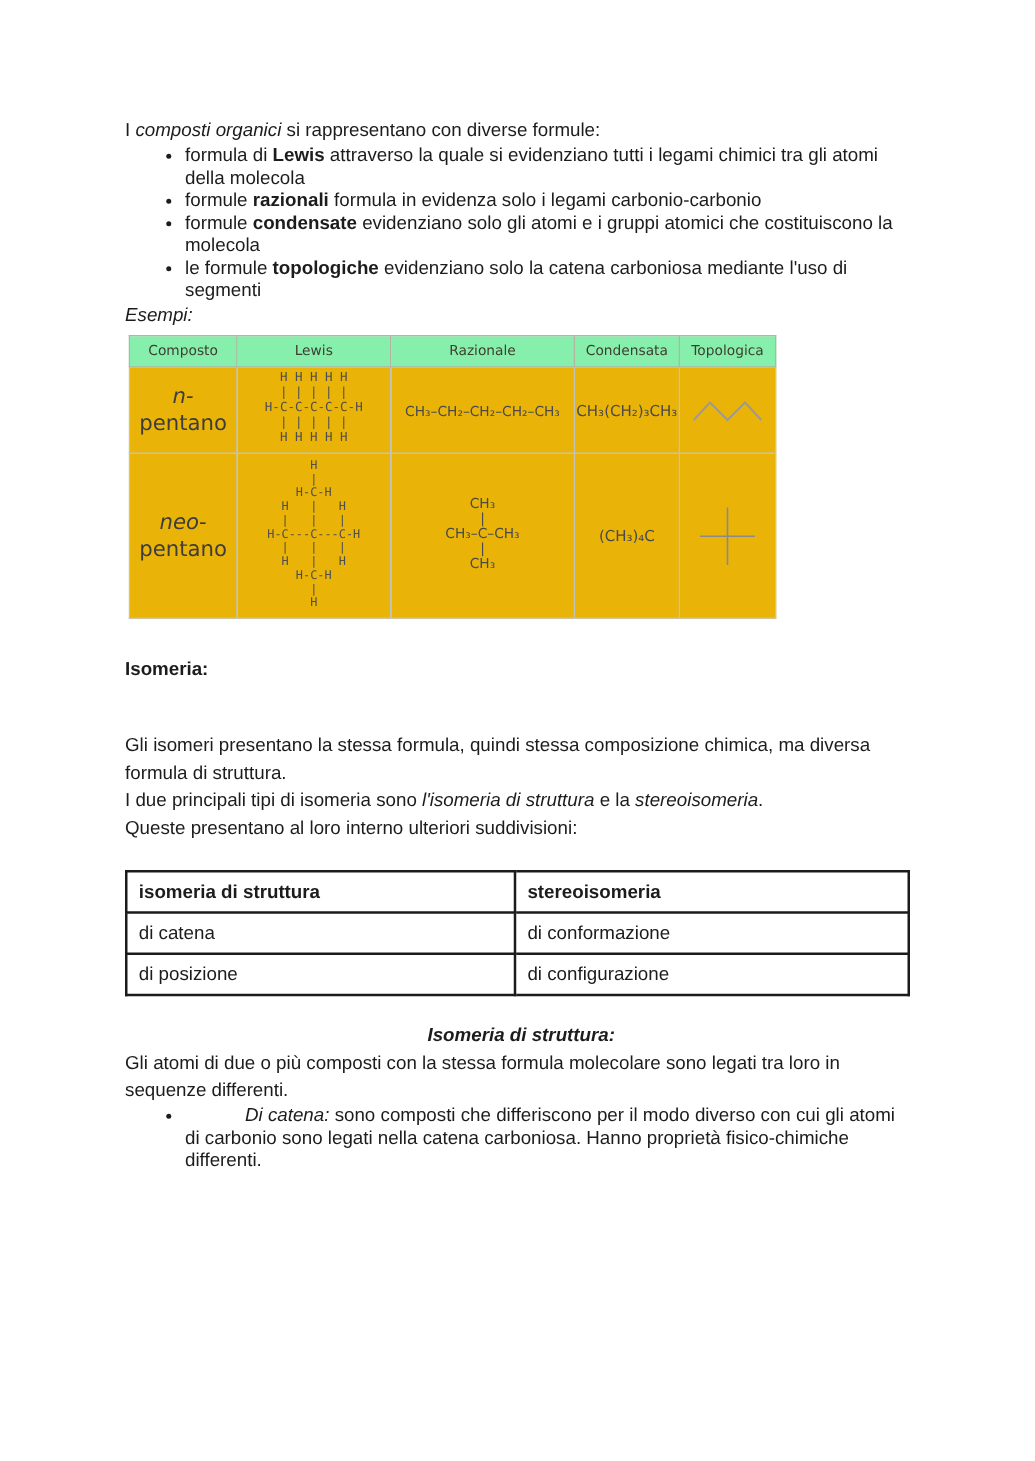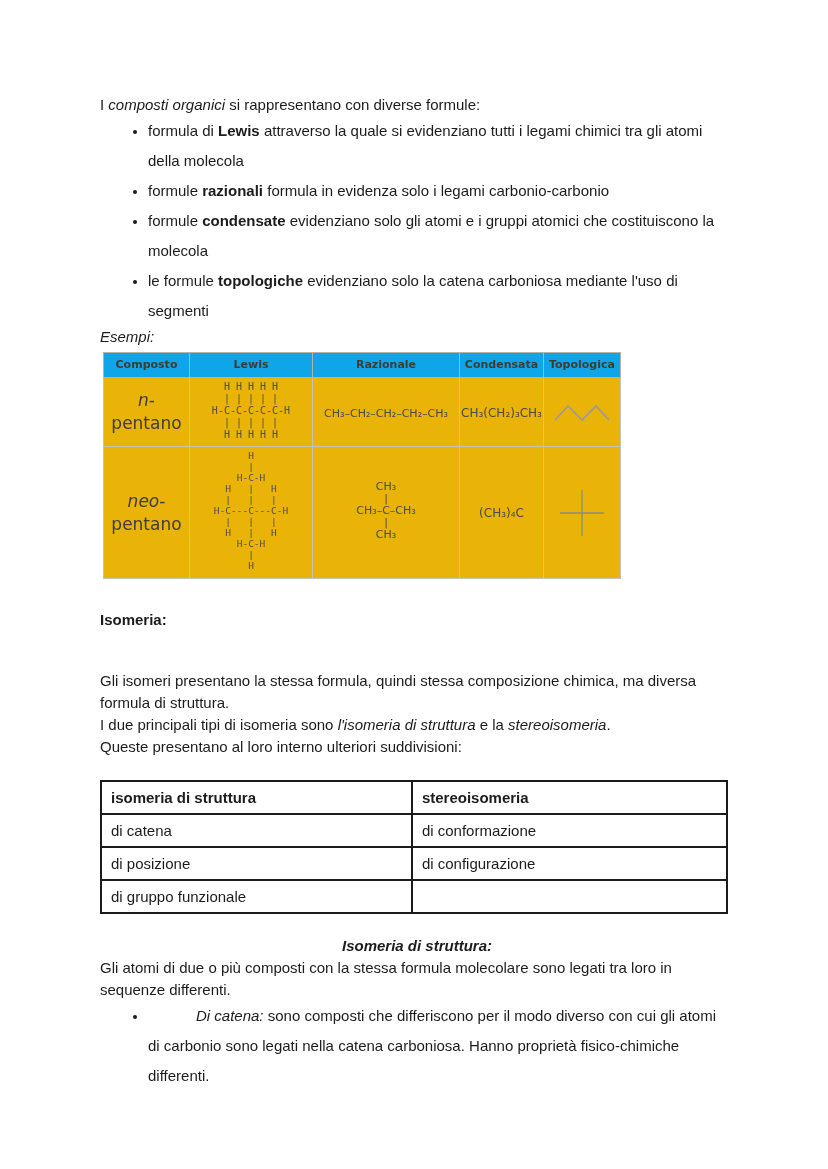--- a/index.html
+++ b/index.html
@@ -1,29 +1,29 @@
 <!DOCTYPE html>
 <html><head>
 <meta charset="utf-8">
 <style>
   html,body{margin:0;padding:0;background:#ffffff;}
   body{width:828px;height:1169px;font-family:"Liberation Sans",sans-serif;color:#1c1c1c;}
   .page{box-sizing:border-box;width:828px;height:1169px;padding:94px 100px 0 100px;font-size:15px;line-height:22px;}
 
   
   ul.doc-list{margin:0;padding-left:48px;list-style:disc;}
-  ul.doc-list li{line-height:30px;}
+  ul.doc-list li{line-height:18px;}
   ul.doc-list li::marker{font-size:0.85em;}
 
   .line{line-height:22px;}
 
   
   table.examples{border-collapse:collapse;table-layout:fixed;width:517px;margin:4px 0 0 3px;
                  font-family:"DejaVu Sans",sans-serif;color:#4a4a4a;}
-  table.examples th{background:#0ea5e9;border:1px solid #b4b4a4;font-size:11px;font-weight:bold;
+  table.examples th{background:#86efac;border:1px solid #b4b4a4;font-size:11px;font-weight:normal;
                     color:#3f3d30;height:20px;padding:1px 2px;text-align:center;}
   table.examples td{border:1px solid #c3c3b9;text-align:center;vertical-align:middle;background:#eab308;}
   tr.row-n td{height:66px;}
   tr.row-neo td{height:129px;}
   .compound{font-size:17px;color:#3d3d3d;}
   .lewis{display:inline-block;font-family:"DejaVu Sans Mono",monospace;font-size:10px;line-height:12px;
          white-space:pre;color:#4e4e4e;text-align:left;}
   tr.row-neo .lewis{font-size:9.5px;line-height:11px;}
   .razionale{display:inline-block;font-size:11px;line-height:12px;white-space:pre;color:#4a4a4a;}
   .condensata{font-size:12px;color:#4a4a4a;}
@@ -132,24 +132,20 @@
       <td>stereoisomeria</td>
     </tr>
     <tr>
       <td>di catena</td>
       <td>di conformazione</td>
     </tr>
     <tr>
       <td>di posizione</td>
       <td>di configurazione</td>
     </tr>
-    <tr>
-      <td>di gruppo funzionale</td>
-      <td></td>
-    </tr>
   </tbody>
     </table>
 
   <div class="line struttura-heading"><span style="font-weight: bold; font-style: italic;">Isomeria di struttura:</span></div>
   <div class="line">Gli atomi di due o più composti con la stessa formula molecolare sono legati tra loro in sequenze differenti.</div>
 
   <ul class="doc-list">
     <li><span style="font-style: italic; margin-left: 48px;">Di catena:</span><span> sono composti che differiscono per il modo diverso con cui gli atomi di carbonio sono legati nella catena carboniosa. Hanno proprietà fisico-chimiche differenti.</span></li>
   </ul>
 

